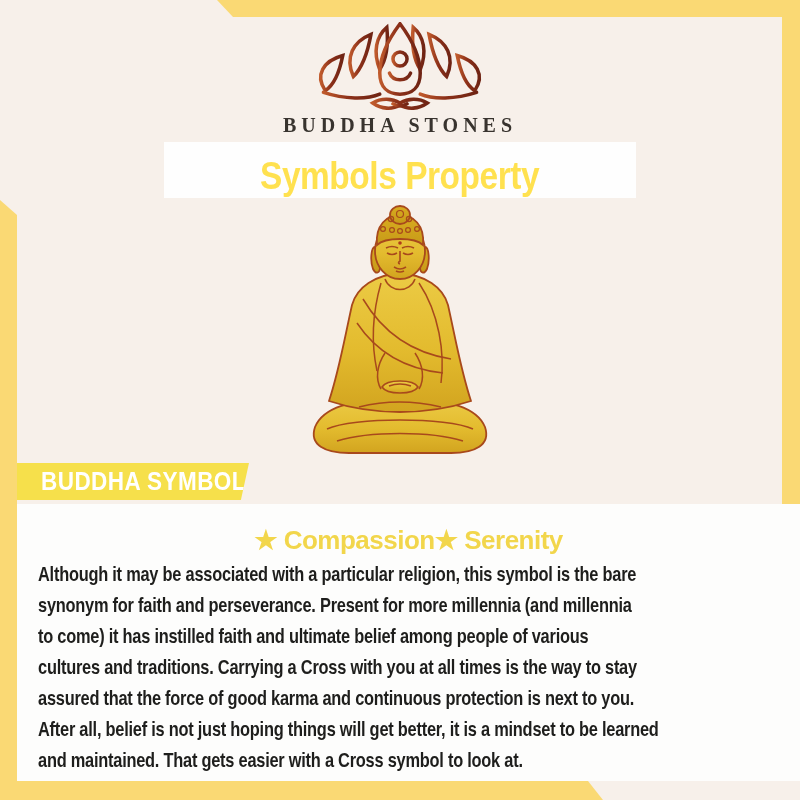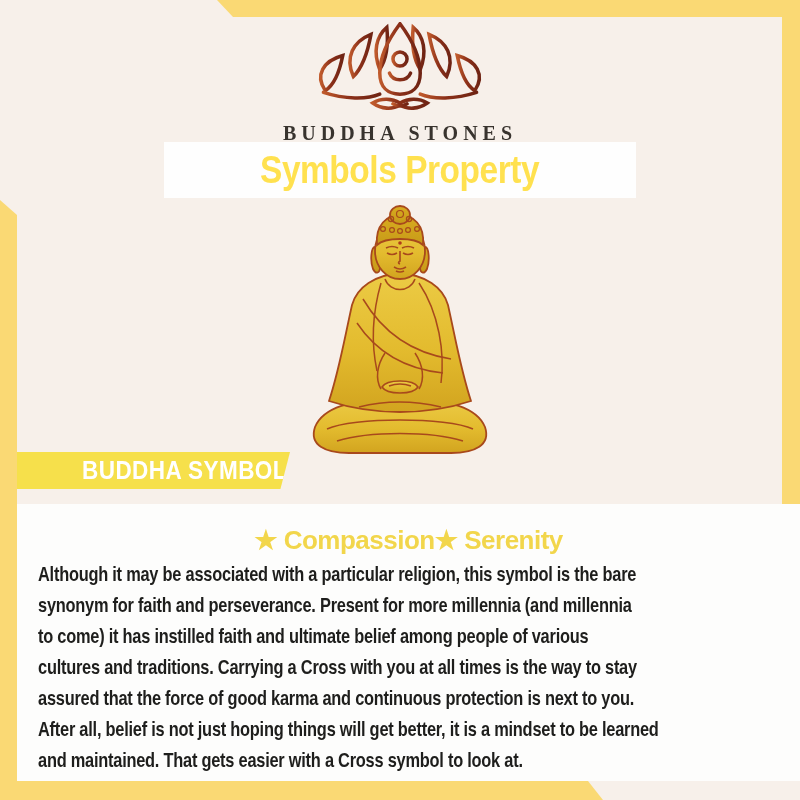--- a/index.html
+++ b/index.html
@@ -14,39 +14,39 @@
     clip-path:polygon(0 0,100% 0,100% 100%,16px 100%);}
   .band-left{left:0;top:200px;width:17px;height:600px;
     clip-path:polygon(0 0,100% 15px,100% 100%,0 100%);}
   .band-right{position:absolute;right:0;top:0;width:18px;height:595px;}
   .band-bottom{left:0;top:781px;width:603px;height:19px;
     clip-path:polygon(0 0,588px 0,603px 100%,0 100%);}
   
   .logo-wrap{position:absolute;left:0;top:22px;width:800px;text-align:center;}
   .logo-svg{display:block;margin:0 auto;}
   .brand-name{
-    margin-top:12px;font-family:"Liberation Serif",serif;font-size:20px;
+    margin-top:4px;font-family:"Liberation Serif",serif;font-size:20px;
     letter-spacing:5px;color:#38332e;font-weight:600;
   }
   
   .title-bar{
     position:absolute;left:164px;top:142px;width:472px;height:56px;
-    background:#fefefe;display:flex;align-items:center;justify-content:center;
+    background:#fefefe;display:flex;align-items:flex-end;justify-content:center;
   }
   .title-text{
     font-size:38px;font-weight:bold;color:#ffe14f;white-space:nowrap;
     transform:scaleX(0.88);letter-spacing:-0.5px;
   }
   
   .buddha{position:absolute;left:293px;top:203px;}
   
   .label-flag{
-    position:absolute;left:17px;top:452px;width:232px;height:37px;
+    position:absolute;left:17px;top:463px;width:232px;height:37px;
     background:#f6e04b;clip-path:polygon(0 0,100% 0,96.5% 100%,0 100%);
-    display:flex;align-items:center;padding-left:41px;
+    display:flex;align-items:center;
   }
   .label-flag span{
     display:inline-block;margin-left:24px;color:#fff;font-weight:bold;
     font-size:25px;white-space:nowrap;transform:scaleX(0.9);
     transform-origin:0 50%;letter-spacing:0.5px;
   }
   
   .content-panel{
     position:absolute;left:17px;top:504px;width:783px;height:277px;
     background:#fdfdfc;

